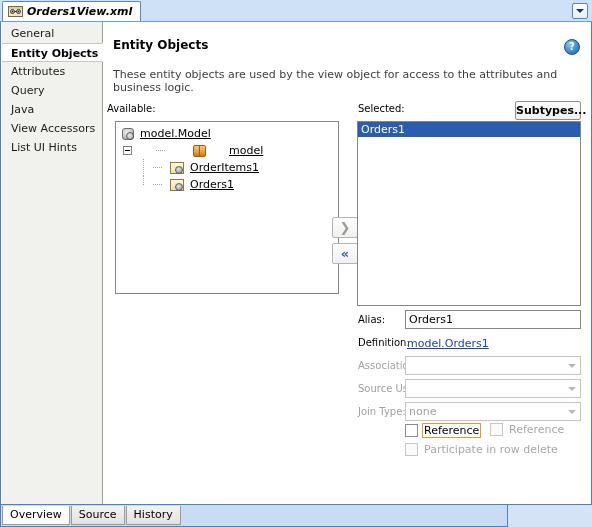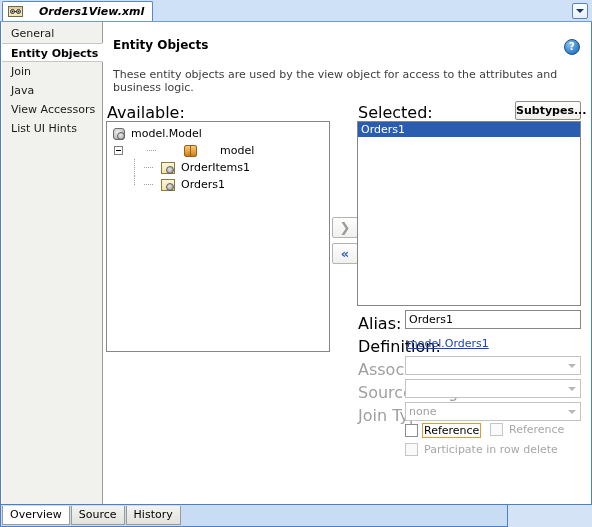--- a/index.html
+++ b/index.html
@@ -42,21 +42,21 @@
     position: absolute;
     left: 2px; top: 1px;
     height: 20px;
     padding: 0 8px 0 5px;
     background: #ffffff;
     border: 1px solid #5a87c5;
     border-bottom: none;
     border-radius: 2px 2px 0 0;
     display: flex;
     align-items: center;
-    gap: 16px;
+    gap: 4px;
     box-sizing: border-box;
     cursor: default;
   }
   .file-tab .tab-label {
     font-weight: bold;
     font-style: italic;
     font-size: 11px;
     color: #000;
     white-space: nowrap;
   }
@@ -161,35 +161,35 @@
     left: 9px; top: 46px;
     width: 460px;
     font-size: 11px;
     color: #3d3d3d;
     line-height: 13px;
   }
 
   
   .lbl {
     position: absolute;
-    font-size: 16px;
+    font-size: 10px;
     color: #000;
     white-space: nowrap;
   }
   .lbl.dim { color: #a0a0a0; }
 
   
   .listbox {
     position: absolute;
     background: #ffffff;
     border: 1px solid #868686;
     box-sizing: border-box;
     overflow: hidden;
   }
-  #available-list { left: 2px; top: 99px; width: 224px; height: 231px; }
+  #available-list { left: 11px; top: 99px; width: 224px; height: 173px; text-decoration: underline; }
   #selected-list  { left: 253px; top: 99px; width: 224px; height: 185px; }
 
   .tree { padding: 3px 0 0 3px; }
   .tree-row {
     height: 17px;
     display: flex;
     align-items: center;
     font-size: 11px;
     color: #000;
     white-space: nowrap;
@@ -465,21 +465,22 @@
     <div class="tab-dropdown">
       <span class="caret"></span>
     </div>
   </div>
 
   <div class="editor">
 
     <div class="navlist">
       <div class="nav-item">General</div>
       <div class="nav-item selected">Entity Objects</div>
-      <div class="nav-item">Join</div>
+      <div class="nav-item">Attributes</div>
+      <div class="nav-item">Query</div>
       <div class="nav-item">Java</div>
       <div class="nav-item">View Accessors</div>
       <div class="nav-item">List UI Hints</div>
     </div>
 
     <div class="content">
 
       <div class="page-title">Entity Objects</div>
 
       <div class="help-icon">?</div>

